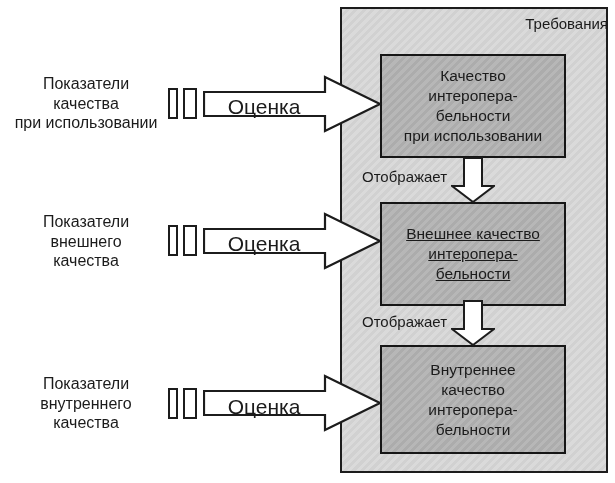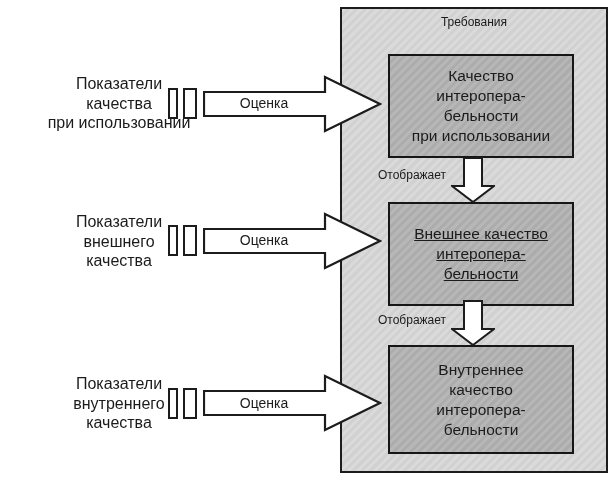--- a/index.html
+++ b/index.html
@@ -7,63 +7,63 @@
     position:relative;width:615px;height:483px;background:#ffffff;
     font-family:"Liberation Sans",sans-serif;color:#1b1b1b;overflow:hidden;
   }
   
   .req{
     position:absolute;left:340px;top:7px;width:268px;height:466px;
     border:2px solid #1c1c1c;box-sizing:border-box;
     background:repeating-linear-gradient(135deg,#dadada 0 3px,#d1d1d1 3px 6px);
   }
   .req-title{
-    position:absolute;left:340px;top:15px;width:268px;text-align:center;
-    font-size:12px;
+    position:absolute;left:340px;top:15px;width:268px;text-align:right;
+    font-size:15px;
   }
   
   .qbox{
     position:absolute;left:380px;width:186px;box-sizing:border-box;
     border:2px solid #161616;
     background:repeating-linear-gradient(135deg,#b7b7b7 0 3px,#acacac 3px 6px);
     display:flex;align-items:center;justify-content:center;text-align:center;
-    font-size:15.5px;line-height:20px;white-space:pre-line;margin-left:8px;
+    font-size:15.5px;line-height:20px;white-space:pre-line;
   }
   .qbox1{top:54px;height:104px;}
   .qbox2{top:202px;height:104px;text-decoration:underline;}
   .qbox3{top:345px;height:109px;}
   
-  .maps-label{position:absolute;left:378px;font-size:12px;}
+  .maps-label{position:absolute;left:362px;font-size:15px;}
   .m1{top:168px;}
   .m2{top:313px;}
   
   .darr{position:absolute;left:451px;width:44px;height:46px;}
   .d1{top:157px;}
   .d2{top:300px;}
   
   .side-label{
     position:absolute;left:0;width:172px;text-align:center;
-    font-size:16px;line-height:19.5px;white-space:pre-line;padding-left:33px;
+    font-size:16px;line-height:19.5px;white-space:pre-line;
   }
   .sl1{top:74px;}
   .sl2{top:212px;}
   .sl3{top:374px;}
   
   .bar{position:absolute;height:31px;border:2px solid #1c1c1c;background:#ffffff;box-sizing:border-box;}
   .bar-a{left:168px;width:10px;}
   .bar-b{left:183px;width:14px;}
   .r1{top:88px;}
   .r2{top:225px;}
   .r3{top:388px;}
   
   .earr{position:absolute;left:203px;width:179px;height:58px;}
   .e1{top:75px;}
   .e2{top:212px;}
   .e3{top:374px;}
-  .earr-label{position:absolute;left:204px;width:120px;text-align:center;font-size:14px;}
+  .earr-label{position:absolute;left:204px;width:120px;text-align:center;font-size:21px;}
   .el1{top:95px;}
   .el2{top:232px;}
   .el3{top:395px;}
   svg{display:block;}
 </style>
 </head>
 <body>
 
 <div class="canvas">
 

